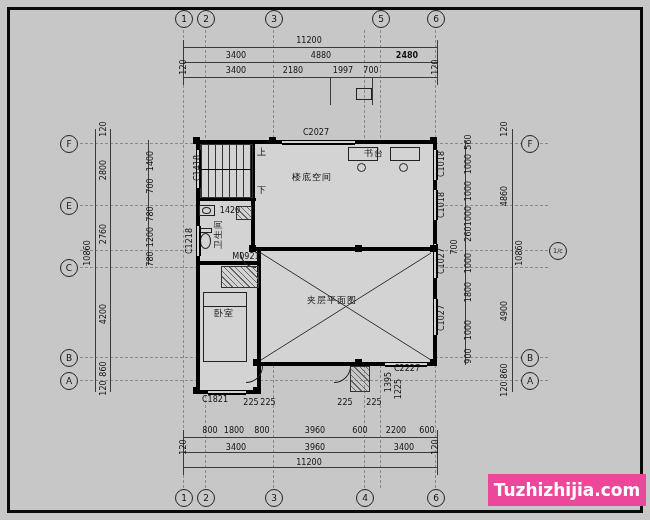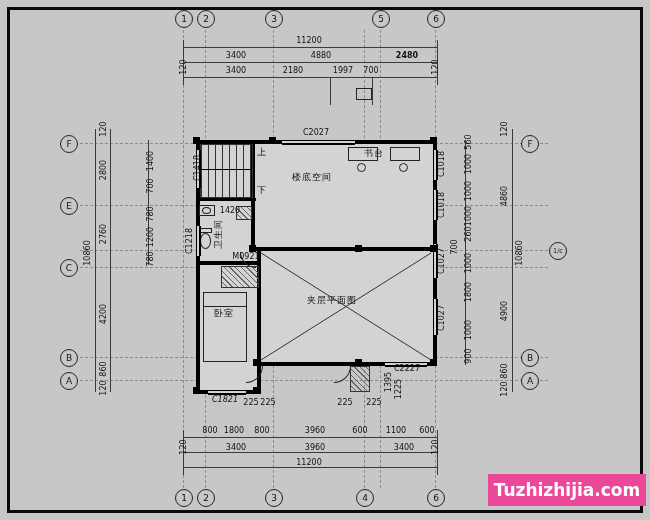--- a/index.html
+++ b/index.html
@@ -189,38 +189,38 @@
       <span class="lbl dim" style="left: 268px; top: 403px;">225</span>
       <span class="lbl dim" style="left: 345px; top: 403px;">225</span>
       <span class="lbl dim" style="left: 374px; top: 403px;">225</span>
       <span class="lbl dim v" style="left: 389px; top: 382px;">1395</span>
       <span class="lbl dim v" style="left: 399px; top: 389px;">1225</span>
       <span class="lbl dim" style="left: 210px; top: 431px;">800</span>
       <span class="lbl dim" style="left: 234px; top: 431px;">1800</span>
       <span class="lbl dim" style="left: 262px; top: 431px;">800</span>
       <span class="lbl dim" style="left: 315px; top: 431px;">3960</span>
       <span class="lbl dim" style="left: 360px; top: 431px;">600</span>
-      <span class="lbl dim" style="left: 396px; top: 431px;">1100</span>
+      <span class="lbl dim" style="left: 396px; top: 431px;">2200</span>
       <span class="lbl dim" style="left: 427px; top: 431px;">600</span>
       <span class="lbl dim v" style="left: 184px; top: 447px;">120</span>
       <span class="lbl dim" style="left: 236px; top: 448px;">3400</span>
       <span class="lbl dim" style="left: 315px; top: 448px;">3960</span>
       <span class="lbl dim" style="left: 404px; top: 448px;">3400</span>
       <span class="lbl dim v" style="left: 436px; top: 447px;">120</span>
       <span class="lbl dim" style="left: 309px; top: 463px;">11200</span>
       <span class="lbl tag" style="left: 316px; top: 133px;">C2027</span>
       <span class="lbl tag v" style="left: 198px; top: 168px;">C1418</span>
       <span class="lbl tag v" style="left: 190px; top: 241px;">C1218</span>
       <span class="lbl tag v" style="left: 442px; top: 164px;">C1018</span>
       <span class="lbl tag v" style="left: 442px; top: 205px;">C1018</span>
       <span class="lbl tag v" style="left: 442px; top: 261px;">C1027</span>
       <span class="lbl tag v" style="left: 442px; top: 318px;">C1027</span>
       <span class="lbl tag" style="left: 230px; top: 211px; text-align: right;">1420</span>
       <span class="lbl tag" style="left: 246px; top: 257px;">M0921</span>
-      <span class="lbl tag" style="left: 225px; top: 400px; font-style: italic;">C1821</span>
+      <span class="lbl tag" style="left: 215px; top: 400px;">C1821</span>
       <span class="lbl tag" style="left: 407px; top: 369px;">C2227</span>
       <span class="lbl room" style="left: 312px; top: 177px;">楼底空间</span>
       <span class="lbl room" style="left: 374px; top: 153px;">书台</span>
       <span class="lbl room" style="left: 332px; top: 300px;">夹层平面图</span>
       <span class="lbl room" style="left: 224px; top: 313px;">卧室</span>
       <span class="lbl room v" style="left: 218px; top: 234px;">卫生间</span>
       <span class="lbl room" style="left: 262px; top: 152px;">上</span>
       <span class="lbl room" style="left: 262px; top: 190px;">下</span>
     </div>
   <div id="axes">

